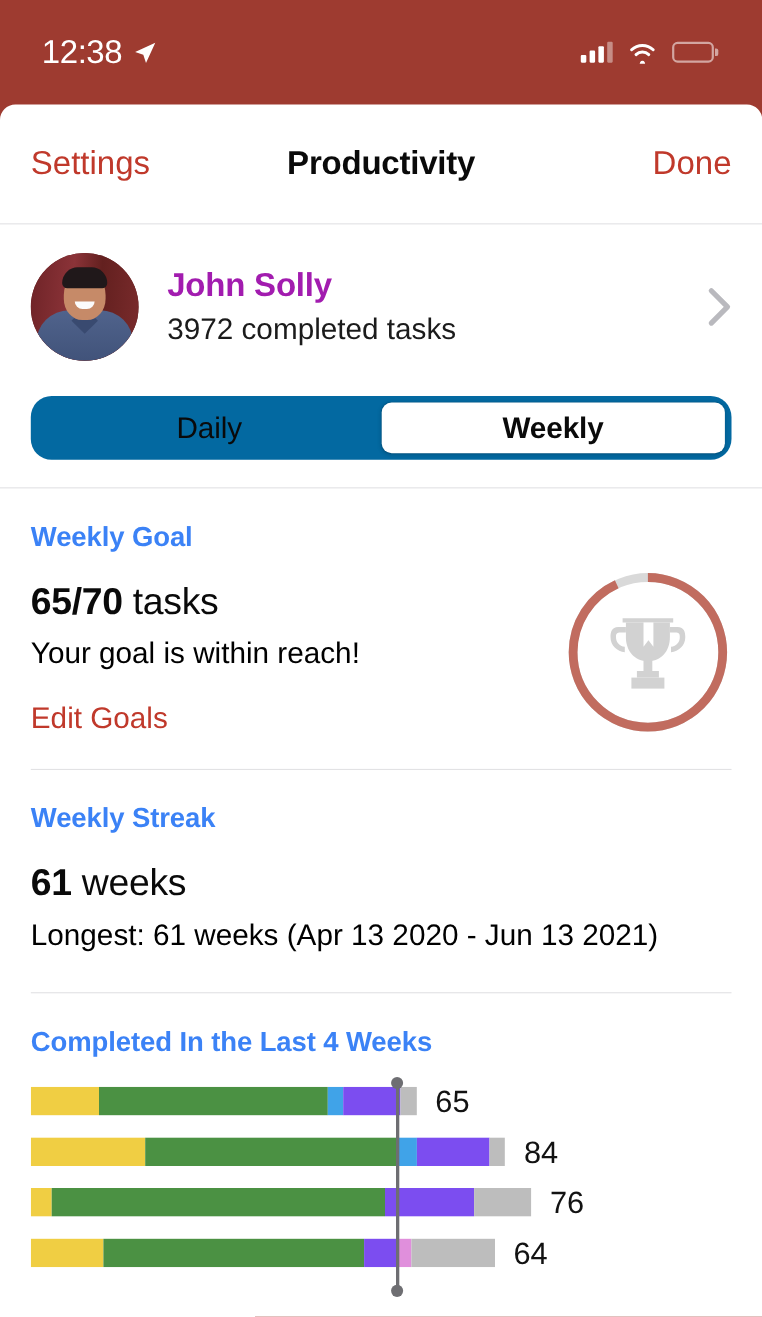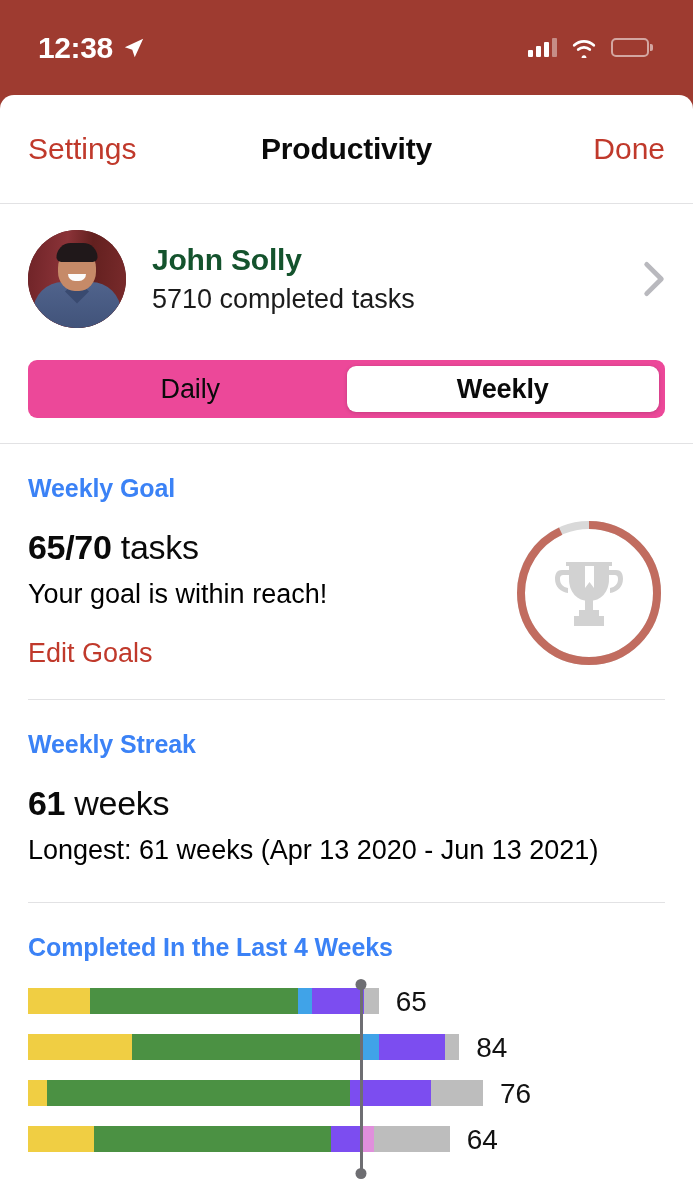--- a/index.html
+++ b/index.html
@@ -16,21 +16,21 @@
     position:relative;
     height:95px;
     background:#9E3B30;
     display:flex;
     align-items:center;
     justify-content:space-between;
     padding:0 40px 0 38px;
     color:#ffffff;
   }
   .sb-left{ display:flex; align-items:center; gap:10px; }
-  .sb-time{ font-size:30px; font-weight:700; letter-spacing:-0.4px; line-height:1; }
+  .sb-time{ font-size:30px; font-weight:400; letter-spacing:-0.4px; line-height:1; }
   .loc-arrow{ display:block; }
   .sb-right{ display:flex; align-items:center; gap:13px; }
   .bars{ display:flex; align-items:flex-end; gap:3px; height:19px; }
   .bars i{ display:block; width:5px; background:#ffffff; border-radius:1px; }
   .bars i:nth-child(1){ height:7px; }
   .bars i:nth-child(2){ height:11px; }
   .bars i:nth-child(3){ height:15px; }
   .bars i:nth-child(4){ height:19px; opacity:.42; }
   .batt{ display:flex; align-items:center; }
   .batt-body{
@@ -136,38 +136,38 @@
   }
   .av-collar{
     position:absolute;
     left:50%; bottom:28px;
     transform:translateX(-50%) rotate(45deg);
     width:17px; height:17px;
     background:#394A70;
   }
   .prof-text{ flex:1 1 auto; min-width:0; }
   .prof-name{
-    font-size:30px; font-weight:bold; color:#14532d;
+    font-size:30px; font-weight:bold; color:#a21caf;
     letter-spacing:-0.2px; line-height:1.28;
   }
   .prof-sub{
     font-size:27px; color:#1B1B1B; line-height:1.35; margin-top:2px;
   }
   .chev{
     flex:0 0 auto;
     color:#B9B9BE;
     display:block;
   }
 
   
   .seg-wrap{ padding:32px 28px 0 28px; }
   .seg{
     display:flex;
-    background:#ec4899;
-    border-radius:9px;
+    background:#0369a1;
+    border-radius:19px;
     padding:6px;
     height:58px;
   }
   .seg button{
     flex:1 1 50%;
     border:none;
     background:none;
     font-family:inherit;
     font-size:27px;
     color:#0A0A0A;
@@ -311,21 +311,21 @@
     <div class="avatar">
       <div class="av-bg"></div>
       <div class="av-body"></div>
       <div class="av-collar"></div>
       <div class="av-head"></div>
       <div class="av-hair"></div>
       <div class="av-smile"></div>
     </div>
     <div class="prof-text">
       <div class="prof-name">John Solly</div>
-      <div class="prof-sub">5710 completed tasks</div>
+      <div class="prof-sub">3972 completed tasks</div>
     </div>
     <svg class="chev" width="22" height="38" viewBox="0 0 12 20">
       <path d="M2 2 L10 10 L2 18" stroke="#B9B9BE" stroke-width="2.6" fill="none" stroke-linecap="round" stroke-linejoin="round"></path>
     </svg>
   </div>
 
   <div class="seg-wrap">
     <div class="seg">
       <button>Daily</button>
       <button class="on">Weekly</button>

